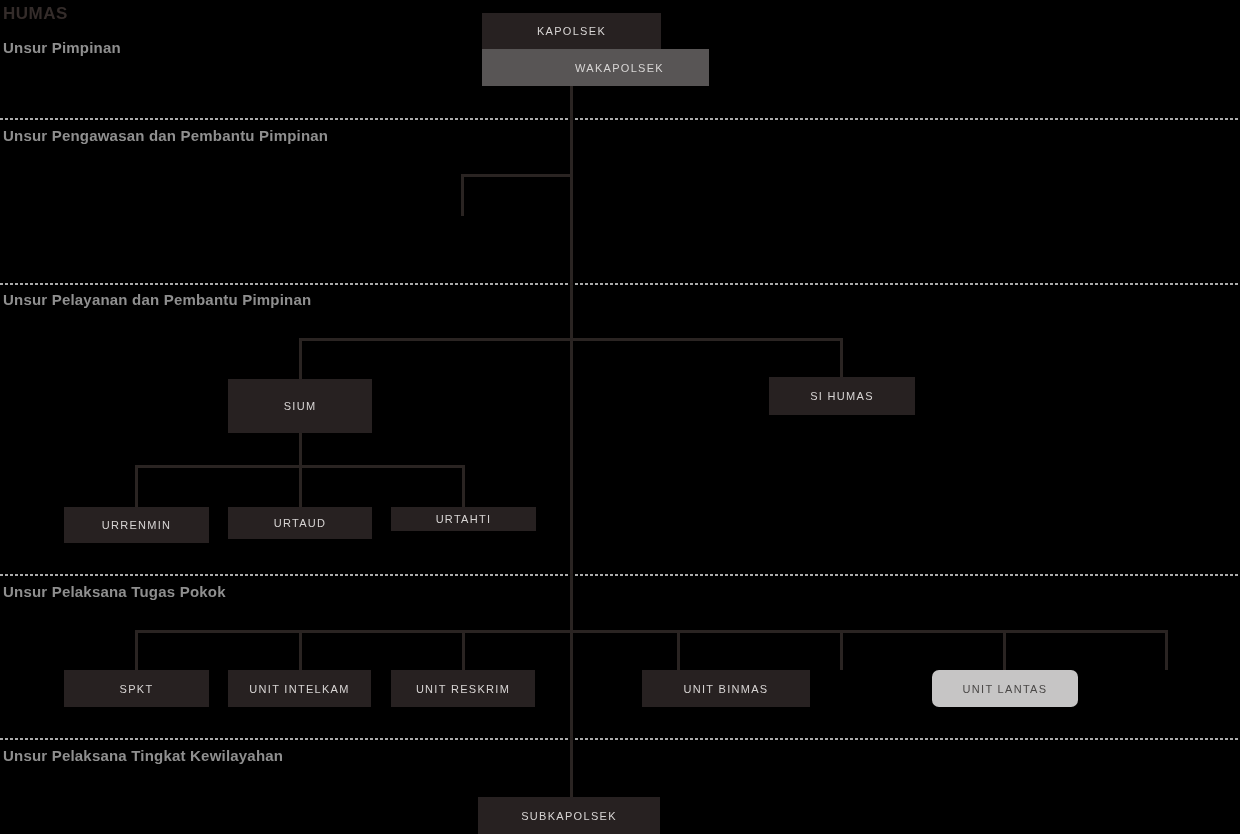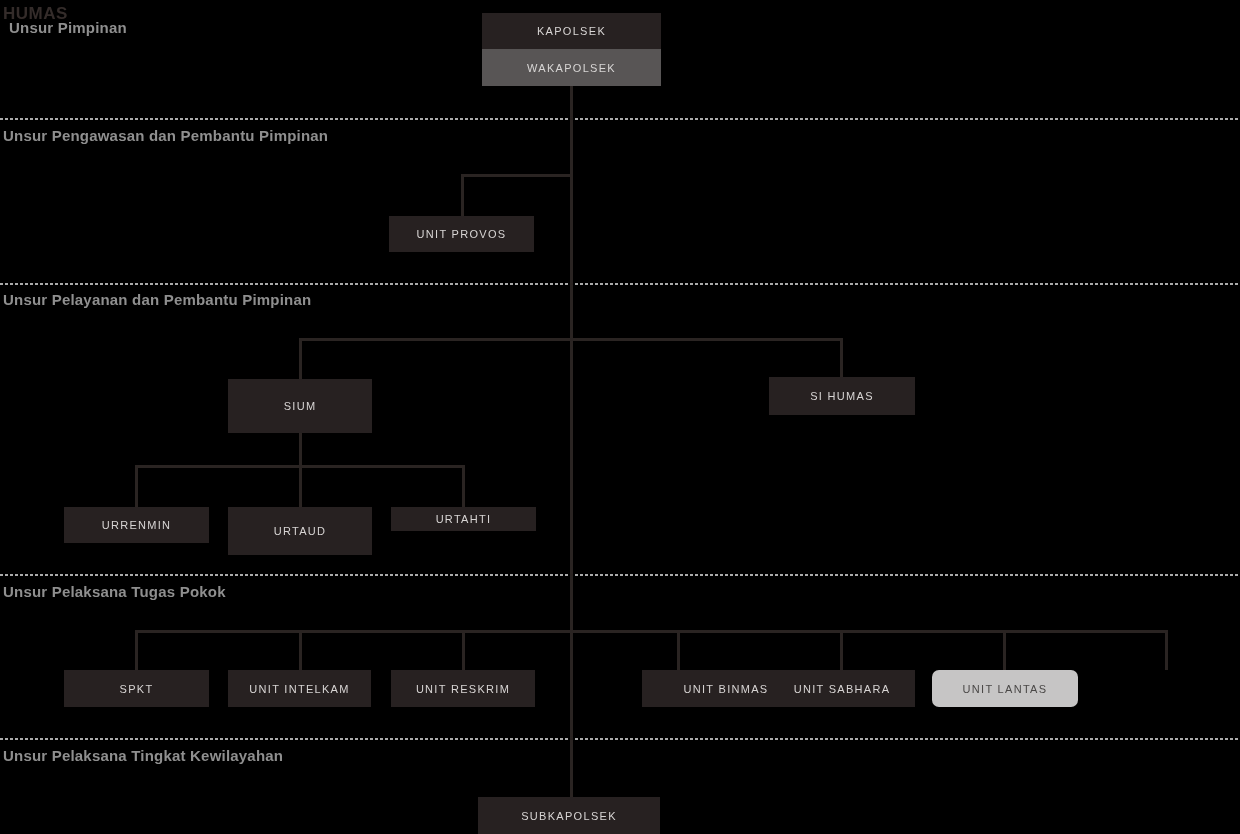--- a/index.html
+++ b/index.html
@@ -19,31 +19,31 @@
   .divider{
     position:absolute;left:0;width:1240px;height:2px;
     background:repeating-linear-gradient(to right,#ababab 0 3px,transparent 3px 5px);
   }
   .node{
     position:absolute;display:flex;align-items:center;justify-content:center;
     font-size:11px;letter-spacing:1.3px;text-transform:uppercase;
     white-space:nowrap;
   }
   .node.dark{background:#272121;color:#d8d5d4;}
-  .node.gray{background:#585555;color:#d8d6d5;}
+  .node.gray{background:#585555;color:#d8d6d5;padding-left:48px;}
   .node.light{background:#c6c5c5;color:#4a4847;border-radius:7px;}
   .edge{position:absolute;background:#2a2422;}
 </style>
 </head>
 <body>
 
 <div id="canvas">
 
   <div class="chart-title">HUMAS</div>
-  <div class="section-label" style="top:19px;margin-left:6px;">Unsur Pimpinan</div>
+  <div class="section-label" style="top:39px;">Unsur Pimpinan</div>
   <div class="section-label" style="top:127px;">Unsur Pengawasan dan Pembantu Pimpinan</div>
   <div class="section-label" style="top:291px;">Unsur Pelayanan dan Pembantu Pimpinan</div>
   <div class="section-label" style="top:583px;">Unsur Pelaksana Tugas Pokok</div>
   <div class="section-label" style="top:747px;">Unsur Pelaksana Tingkat Kewilayahan</div>
 
   <div class="divider" style="top:118px;"></div>
   <div class="divider" style="top:283px;"></div>
   <div class="divider" style="top:574px;"></div>
   <div class="divider" style="top:738px;"></div>
 
@@ -66,27 +66,25 @@
   <div class="edge" style="left:135px;top:630px;width:3px;height:40px;"></div>
   <div class="edge" style="left:299px;top:630px;width:3px;height:40px;"></div>
   <div class="edge" style="left:462px;top:630px;width:3px;height:40px;"></div>
   <div class="edge" style="left:677px;top:630px;width:3px;height:40px;"></div>
   <div class="edge" style="left:840px;top:630px;width:3px;height:40px;"></div>
   <div class="edge" style="left:1003px;top:630px;width:3px;height:40px;"></div>
   <div class="edge" style="left:1165px;top:630px;width:3px;height:40px;"></div>
 
   <div class="node dark" style="left:482px;top:13px;width:179px;height:36px;">KAPOLSEK</div>
   <div class="node gray" style="left:482px;top:49px;width:179px;height:37px;">WAKAPOLSEK</div>
-  <div class="node dark" style="left:389px;top:216px;width:145px;height:36px;">UNIT PROVOS</div>
   <div class="node dark" style="left:228px;top:379px;width:144px;height:54px;">SIUM</div>
   <div class="node dark" style="left:769px;top:377px;width:146px;height:38px;">SI HUMAS</div>
   <div class="node dark" style="left:64px;top:507px;width:145px;height:36px;">URRENMIN</div>
-  <div class="node dark" style="left:228px;top:507px;width:144px;height:48px;">URTAUD</div>
+  <div class="node dark" style="left:228px;top:507px;width:144px;height:32px;">URTAUD</div>
   <div class="node dark" style="left:391px;top:507px;width:145px;height:24px;">URTAHTI</div>
   <div class="node dark" style="left:64px;top:670px;width:145px;height:37px;text-align:right;">SPKT</div>
   <div class="node dark" style="left:228px;top:670px;width:143px;height:37px;">UNIT INTELKAM</div>
   <div class="node dark" style="left:391px;top:670px;width:144px;height:37px;">UNIT RESKRIM</div>
   <div class="node dark" style="left:642px;top:670px;width:168px;height:37px;">UNIT BINMAS</div>
-  <div class="node dark" style="left:769px;top:670px;width:146px;height:37px;">UNIT SABHARA</div>
   <div class="node light" style="left:932px;top:670px;width:146px;height:37px;">UNIT LANTAS</div>
   <div class="node dark" style="left:478px;top:797px;width:182px;height:37px;">SUBKAPOLSEK</div>
 
 </div>
 
 </body></html>

